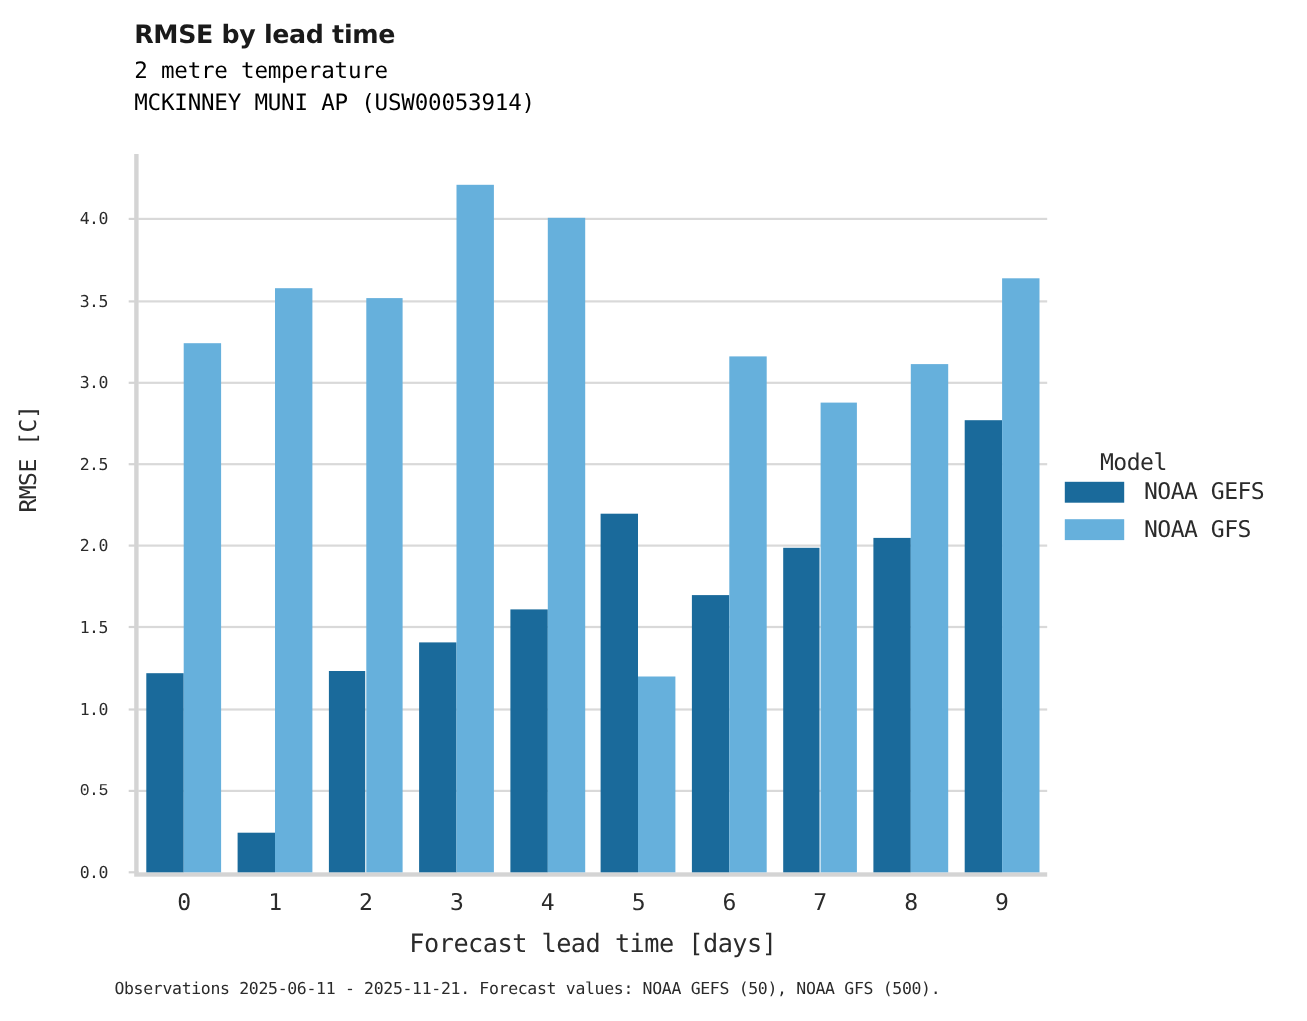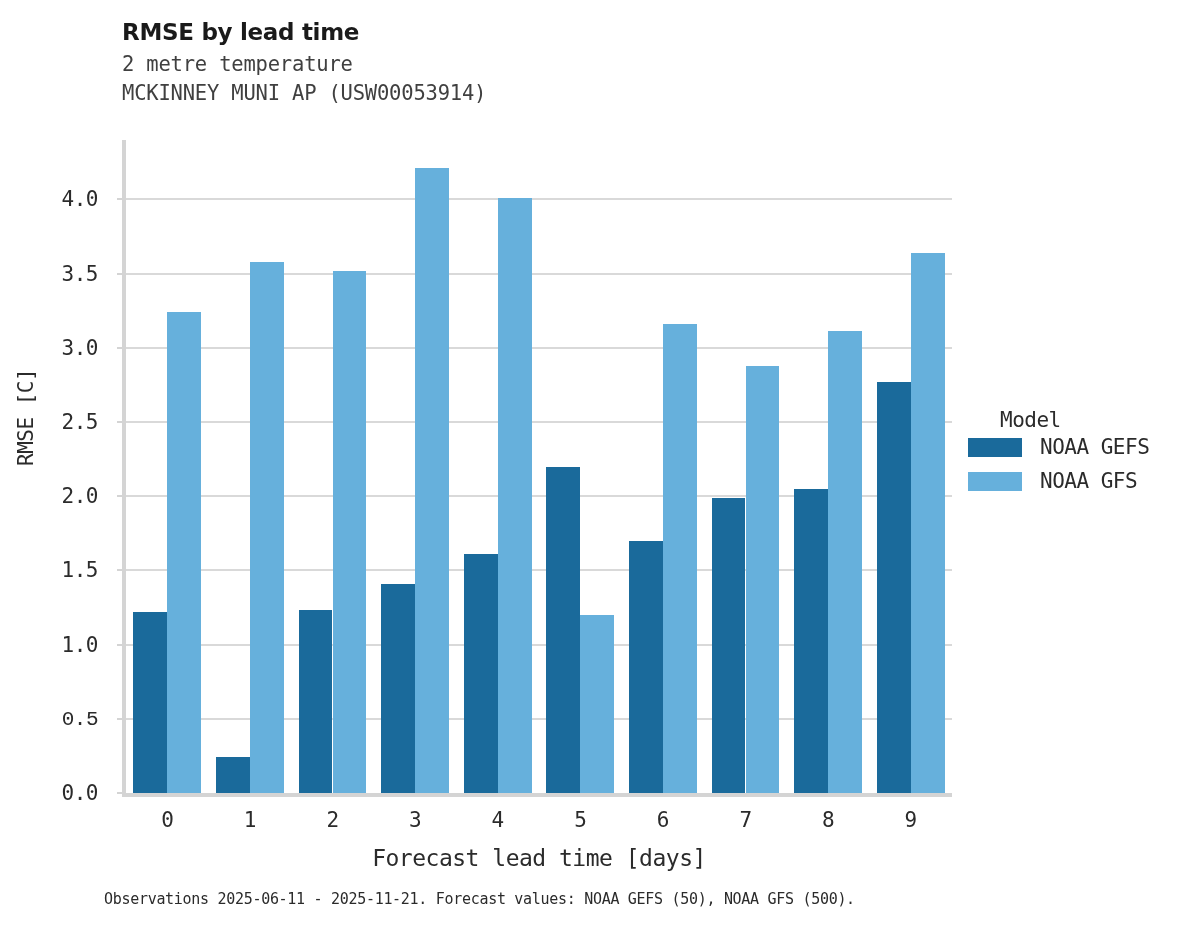--- a/index.html
+++ b/index.html
@@ -27,21 +27,21 @@
     font-family: "DejaVu Sans", "Liberation Sans", sans-serif;
     font-weight: bold;
     font-size: 23px;
     color: #1a1a1a;
     line-height: 28px;
     letter-spacing: -0.3px;
   }
   .subtitle-line {
     font-family: "DejaVu Sans Mono", "Liberation Mono", monospace;
     font-size: 20.5px;
-    color: #404040;
+    color: #000000;
     line-height: 29px;
     letter-spacing: -0.2px;
   }
   #subtitle-block { margin-top: 4px; }
 
   
   #plot-frame {
     position: absolute;
     left: 122px;
     top: 140px;
@@ -109,21 +109,21 @@
     position: absolute;
     left: 0px;
     top: 140px;
     width: 112px;
     height: 653px;
   }
   .ylabel {
     position: absolute;
     right: 14px;
     transform: translateY(-50%);
-    font-size: 21px;
+    font-size: 15px;
     color: #2b2b2b;
     text-align: right;
     letter-spacing: -0.5px;
     white-space: nowrap;
   }
   #y-axis-title {
     position: absolute;
     left: 14px;
     top: 466px;
     transform-origin: left top;

